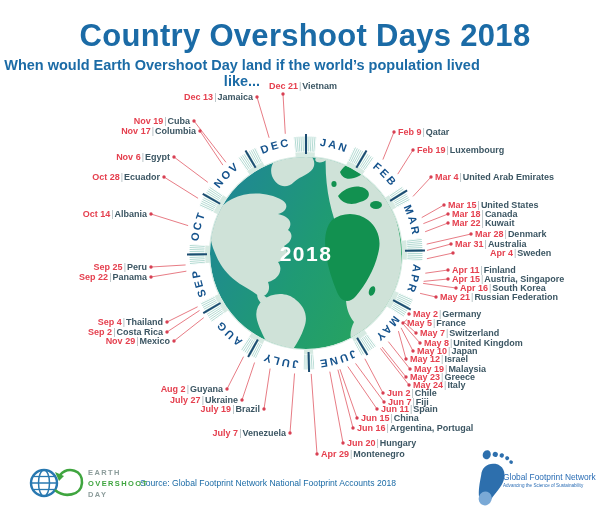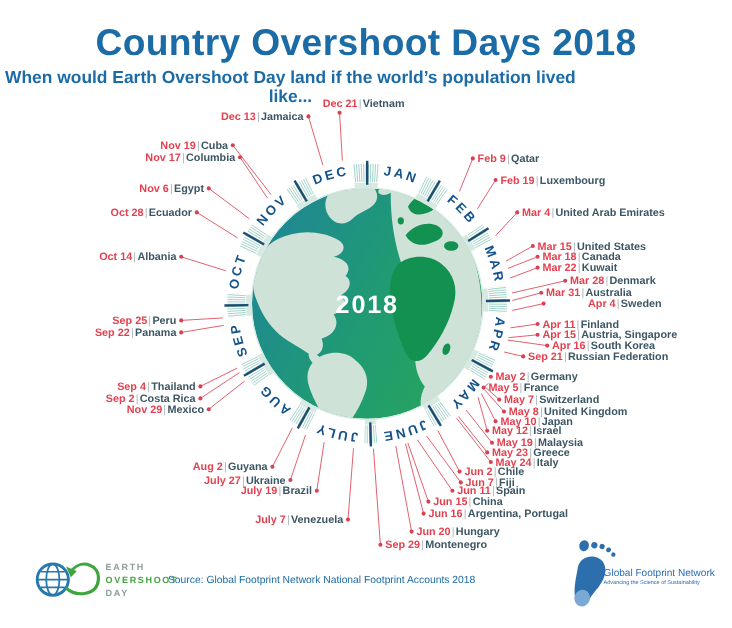--- a/index.html
+++ b/index.html
@@ -623,37 +623,37 @@
       <div class="lbl side-right" style="left: 435px; top: 177px;"><span class="d">Mar 4</span><span class="s">|</span><span class="c">United Arab Emirates</span></div>
       <div class="lbl side-right" style="left: 448px; top: 205px;"><span class="d">Mar 15</span><span class="s">|</span><span class="c">United States</span></div>
       <div class="lbl side-right" style="left: 452px; top: 214px;"><span class="d">Mar 18</span><span class="s">|</span><span class="c">Canada</span></div>
       <div class="lbl side-right" style="left: 452px; top: 223px;"><span class="d">Mar 22</span><span class="s">|</span><span class="c">Kuwait</span></div>
       <div class="lbl side-right" style="left: 475px; top: 234px;"><span class="d">Mar 28</span><span class="s">|</span><span class="c">Denmark</span></div>
       <div class="lbl side-right" style="left: 455px; top: 244px;"><span class="d">Mar 31</span><span class="s">|</span><span class="c">Australia</span></div>
       <div class="lbl side-right" style="left: 457px; top: 253px; margin-left: 33px;"><span class="d">Apr 4</span><span class="s">|</span><span class="c">Sweden</span></div>
       <div class="lbl side-right" style="left: 452px; top: 270px;"><span class="d">Apr 11</span><span class="s">|</span><span class="c">Finland</span></div>
       <div class="lbl side-right" style="left: 452px; top: 279px;"><span class="d">Apr 15</span><span class="s">|</span><span class="c">Austria, Singapore</span></div>
       <div class="lbl side-right" style="left: 460px; top: 288px;"><span class="d">Apr 16</span><span class="s">|</span><span class="c">South Korea</span></div>
-      <div class="lbl side-right" style="left: 440px; top: 297px;"><span class="d">Sep 21</span><span class="s">|</span><span class="c">Russian Federation</span></div>
+      <div class="lbl side-right" style="left: 440px; top: 297px;"><span class="d">May 21</span><span class="s">|</span><span class="c">Russian Federation</span></div>
       <div class="lbl side-right" style="left: 413px; top: 314px;"><span class="d">May 2</span><span class="s">|</span><span class="c">Germany</span></div>
       <div class="lbl side-right" style="left: 407px; top: 323px;"><span class="d">May 5</span><span class="s">|</span><span class="c">France</span></div>
       <div class="lbl side-right" style="left: 420px; top: 333px;"><span class="d">May 7</span><span class="s">|</span><span class="c">Switzerland</span></div>
       <div class="lbl side-right" style="left: 424px; top: 343px;"><span class="d">May 8</span><span class="s">|</span><span class="c">United Kingdom</span></div>
       <div class="lbl side-right" style="left: 417px; top: 351px;"><span class="d">May 10</span><span class="s">|</span><span class="c">Japan</span></div>
       <div class="lbl side-right" style="left: 410px; top: 359px;"><span class="d">May 12</span><span class="s">|</span><span class="c">Israel</span></div>
       <div class="lbl side-right" style="left: 414px; top: 369px;"><span class="d">May 19</span><span class="s">|</span><span class="c">Malaysia</span></div>
       <div class="lbl side-right" style="left: 410px; top: 377px;"><span class="d">May 23</span><span class="s">|</span><span class="c">Greece</span></div>
       <div class="lbl side-right" style="left: 413px; top: 385px;"><span class="d">May 24</span><span class="s">|</span><span class="c">Italy</span></div>
       <div class="lbl side-right" style="left: 387px; top: 393px;"><span class="d">Jun 2</span><span class="s">|</span><span class="c">Chile</span></div>
       <div class="lbl side-right" style="left: 388px; top: 402px;"><span class="d">Jun 7</span><span class="s">|</span><span class="c">Fiji</span></div>
       <div class="lbl side-right" style="left: 381px; top: 409px;"><span class="d">Jun 11</span><span class="s">|</span><span class="c">Spain</span></div>
       <div class="lbl side-right" style="left: 361px; top: 418px;"><span class="d">Jun 15</span><span class="s">|</span><span class="c">China</span></div>
       <div class="lbl side-right" style="left: 357px; top: 428px;"><span class="d">Jun 16</span><span class="s">|</span><span class="c">Argentina, Portugal</span></div>
       <div class="lbl side-right" style="left: 347px; top: 443px;"><span class="d">Jun 20</span><span class="s">|</span><span class="c">Hungary</span></div>
-      <div class="lbl side-right" style="left: 321px; top: 454px;"><span class="d">Sep 29</span><span class="s">|</span><span class="c">Montenegro</span></div>
+      <div class="lbl side-right" style="left: 321px; top: 454px;"><span class="d">Apr 29</span><span class="s">|</span><span class="c">Montenegro</span></div>
     </div>
 
   <div id="source">Source: Global Footprint Network National Footprint Accounts 2018</div>
 
   <div id="eod-text">
     <span class="g">EARTH</span>
     <span class="o">OVERSHOOT</span>
     <span class="g">DAY</span>
   </div>
 

